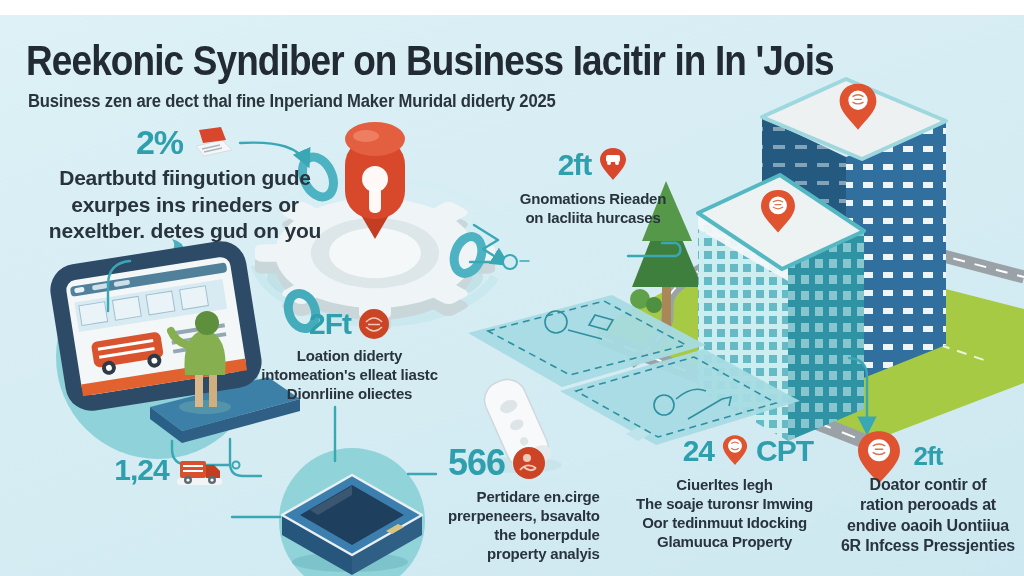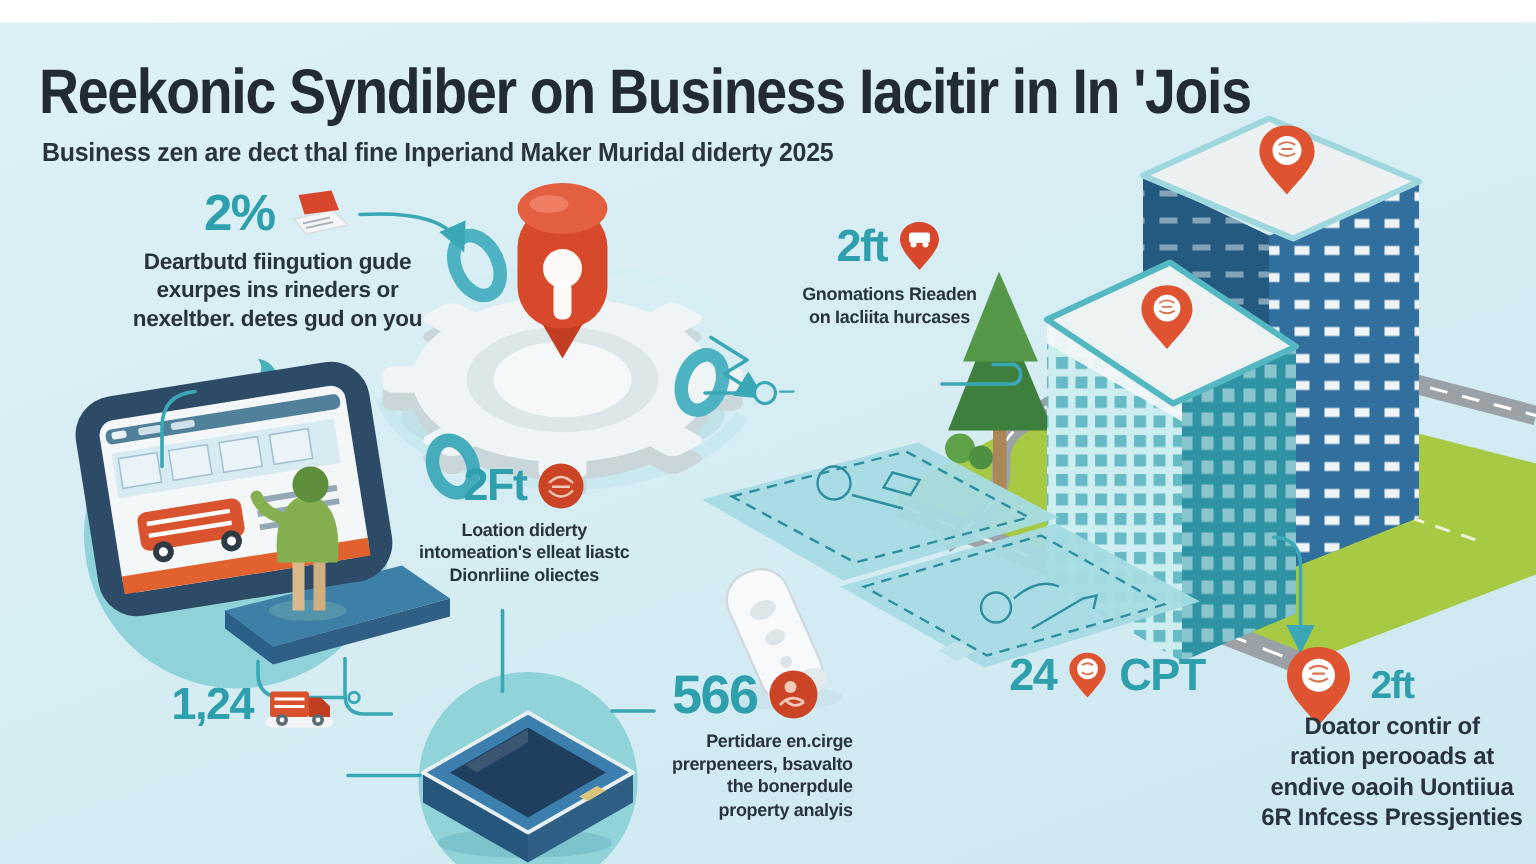--- a/index.html
+++ b/index.html
@@ -16,27 +16,27 @@
     transform:scaleX(.88);transform-origin:left top;white-space:nowrap;
   }
   .subtitle{
     font-size:17.5px;font-weight:bold;color:#2a343d;letter-spacing:-.2px;
     transform:scaleX(.95);transform-origin:left top;white-space:nowrap;
   }
   .stat{position:absolute;z-index:2;display:flex;flex-direction:column;align-items:center;}
   .stat-head{display:flex;align-items:center;gap:7px;}
   .stat-value{font-weight:bold;color:#2d9fad;letter-spacing:-1px;line-height:1;}
   .stat-text{
-    font-size:15px;line-height:1.27;color:#28333d;text-align:center;
+    font-size:21px;line-height:1.27;color:#28333d;text-align:center;
     white-space:pre-line;font-weight:bold;margin-top:6px;letter-spacing:-.2px;
   }
   .v34{font-size:34px;} .v30{font-size:30px;} .v36{font-size:36px;} .v26{font-size:26px;}
   .align-left{align-items:flex-start;}
   .align-left .stat-text{text-align:right;}
-  .t155{font-size:12px;} .t145{font-size:16px;text-align:center;}
+  .t155{font-size:15px;} .t145{font-size:16px;text-align:center;}
   .icon{display:block;}
 </style>
 </head>
 <body>
 
 <div id="canvas">
 
   <svg class="layer-svg" width="1024" height="576" viewBox="0 0 1024 576">
     <defs>
       <marker id="arr" markerWidth="9" markerHeight="9" refX="6.5" refY="4" orient="auto">
@@ -306,30 +306,34 @@
         <circle cx="15" cy="12" r="4" fill="#f3c9b8"></circle>
         <path d="M 8,24 q 7,-8 16,-2 M 12,21 q 6,6 12,1" stroke="#f3c9b8" stroke-width="1.8" fill="none"></path>
       </svg>
     </div>
     <div class="stat-text t155">Pertidare en.cirge
 prerpeneers, bsavalto
 the bonerpdule
 property analyis</div>
   </div>
 
-  <div class="stat" style="left:623px;top:418px;width:230px;">
+  <div class="stat" style="left:583px;top:418px;width:230px;align-items:flex-end;">
     <div class="stat-head">
       <span class="stat-value v30">24</span>
       <svg class="icon" width="28" height="36" viewBox="0 0 30 36">
         <path d="M15,1 C7.3,1 2,6.5 2,12.6 C2,19 9,26 15,33 C21,26 28,19 28,12.6 C28,6.5 22.7,1 15,1 Z" fill="#df5331"></path>
         <circle cx="15" cy="12.5" r="7.5" fill="#ffffff"></circle>
         <path d="M 11,10 q 4,-3 8,0 M 11,15 q 4,3 8,0" stroke="#d8744f" stroke-width="1.3" fill="none"></path>
       </svg>
       <span class="stat-value v30">CPT</span>
     </div>
+    <div class="stat-text t155">Ciuerltes legh
+The soaje turonsr Imwing
+Oor tedinmuut Idocking
+Glamuuca Property</div>
   </div>
 
   <div class="stat" style="left:833px;top:428px;width:190px;">
     <div class="stat-head">
       <span class="stat-value v26">2ft</span>
     </div>
     <div class="stat-text t145">Doator contir of
 ration perooads at
 endive oaoih Uontiiua
 6R Infcess Pressjenties</div>

